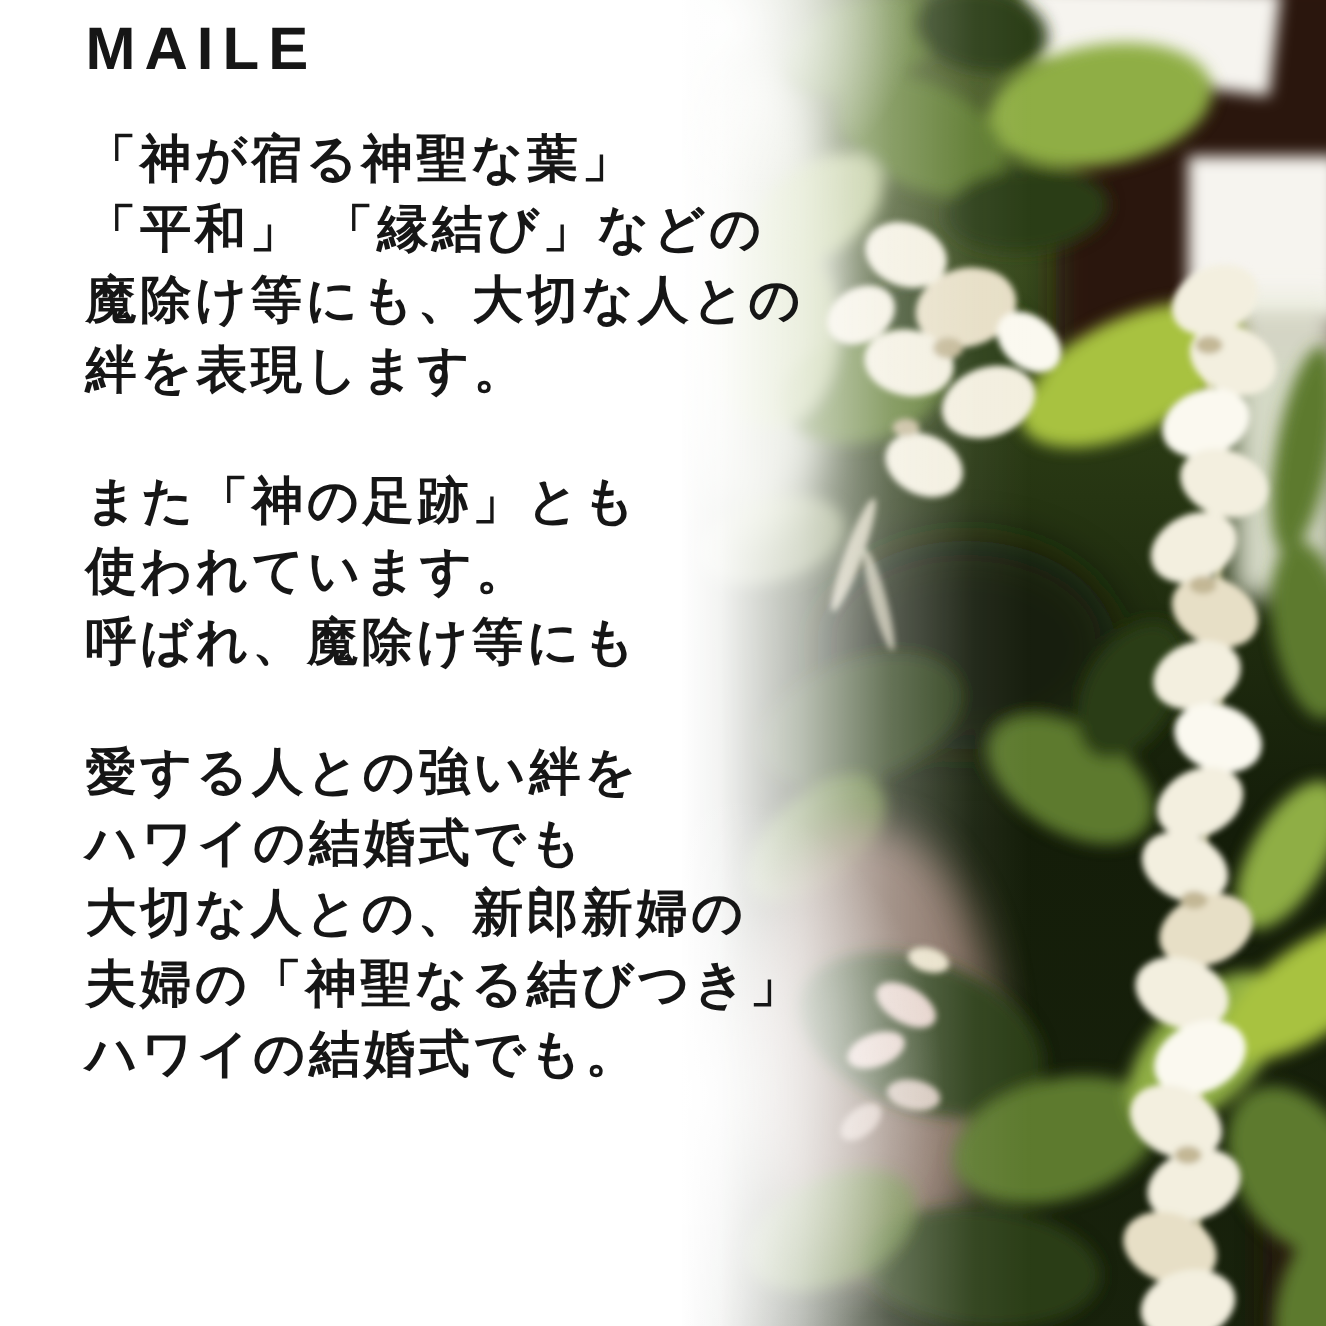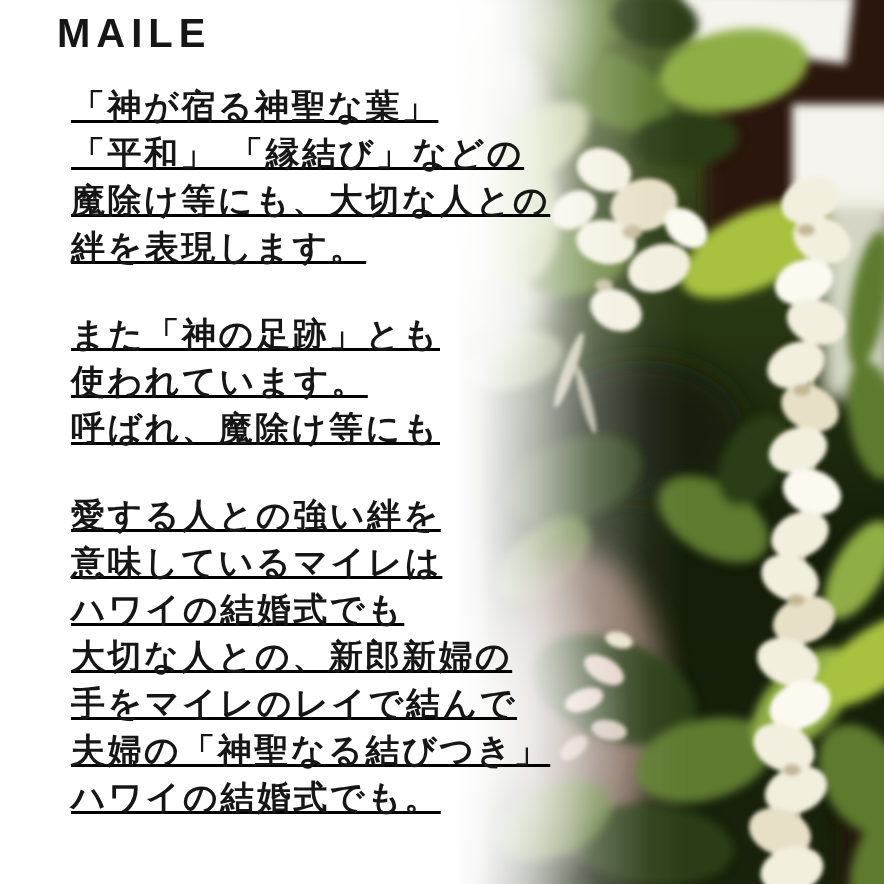--- a/index.html
+++ b/index.html
@@ -25,21 +25,21 @@
       linear-gradient(90deg,#fff 0px,rgba(255,255,255,.95) 26px,rgba(255,255,255,.68) 80px,rgba(255,255,255,.28) 140px,rgba(255,255,255,.06) 195px,rgba(255,255,255,0) 235px);
   }
 
   
   .text-panel{position:absolute;left:57px;top:10px;z-index:3;}
   .title{
     margin:0 0 27px 0;
     font-size:40px;line-height:46px;font-weight:700;
     letter-spacing:6px;color:var(--c-text,#161616);
   }
-  .para{margin:0 0 40px 14px;text-decoration:underline;}
+  .para{margin:0 0 40px 0;}
   .para:last-child{margin-bottom:0;}
   .line{
     font-size:34px;line-height:47px;font-weight:700;
     letter-spacing:2.5px;color:var(--c-text,#161616);
     white-space:nowrap;
   }
 </style>
 </head>
 <body>
 
@@ -179,22 +179,20 @@
     </div>
 
     <div class="para">
       <div class="line">また「神の足跡」とも</div>
       <div class="line">使われています。</div>
       <div class="line">呼ばれ、魔除け等にも</div>
     </div>
 
     <div class="para">
       <div class="line">愛する人との強い絆を</div>
-      <div class="line">意味しているマイレは</div>
       <div class="line">ハワイの結婚式でも</div>
       <div class="line">大切な人との、新郎新婦の</div>
-      <div class="line">手をマイレのレイで結んで</div>
       <div class="line">夫婦の「神聖なる結びつき」</div>
       <div class="line">ハワイの結婚式でも。</div>
     </div>
   </div>
 
 </div>
 
 </body></html>

